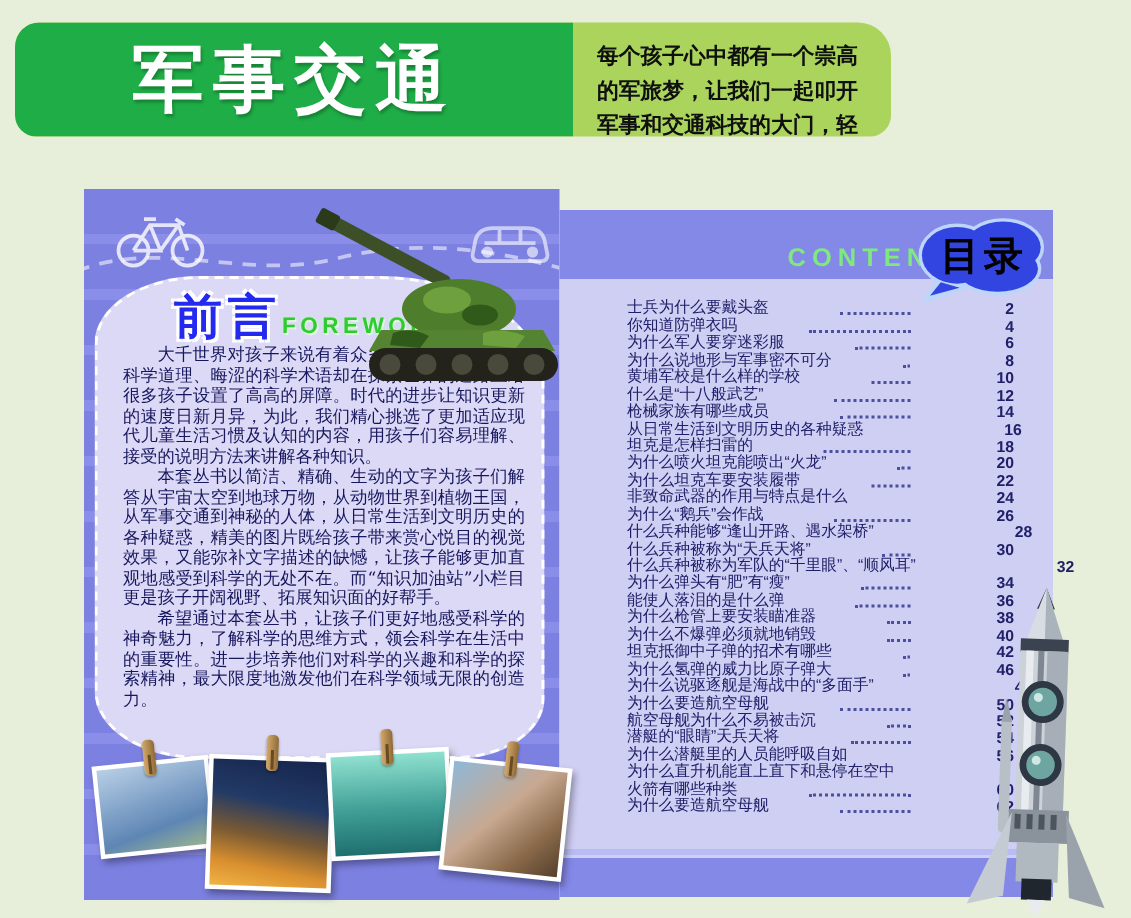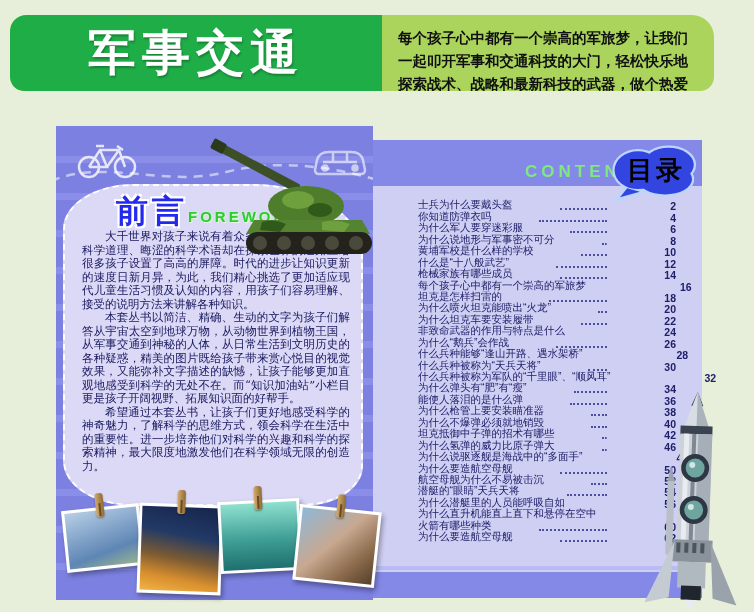--- a/index.html
+++ b/index.html
@@ -3,21 +3,21 @@
 <meta charset="utf-8">
 <style>
   html,body{margin:0;padding:0;}
   body{
     width:754px;height:612px;position:relative;overflow:hidden;
     background:#e7efda;
     font-family:"Liberation Sans", sans-serif;
   }
   
   .banner{
-    position:absolute;left:10px;top:15px;width:704px;height:76px;
+    position:absolute;left:10px;top:15px;width:584px;height:76px;
     background:#abd45c;border-radius:16px 22px 14px 14px;
     display:flex;overflow:hidden;
   }
   .banner-title-box{
     width:372px;background:#1fad47;border-radius:16px 0 0 14px;
     display:flex;align-items:center;justify-content:center;
   }
   .banner-title{
     font-size:48px;font-weight:bold;color:#ffffff;letter-spacing:6px;
     text-shadow:1px 2px 2px rgba(0,0,0,.25);white-space:nowrap;
@@ -240,21 +240,21 @@
         <span class="toc-title">什么是“十八般武艺”</span>
         <span class="toc-dots"></span>
         <span class="toc-page">12</span>
       </div>
       <div class="toc-row">
         <span class="toc-title">枪械家族有哪些成员</span>
         <span class="toc-dots"></span>
         <span class="toc-page">14</span>
       </div>
       <div class="toc-row">
-        <span class="toc-title">每个孩子心中都有一个崇高的军旅梦</span>
+        <span class="toc-title">从日常生活到文明历史的各种疑惑</span>
         <span class="toc-dots"></span>
         <span class="toc-page">16</span>
       </div>
       <div class="toc-row">
         <span class="toc-title">坦克是怎样扫雷的</span>
         <span class="toc-dots"></span>
         <span class="toc-page">18</span>
       </div>
       <div class="toc-row">
         <span class="toc-title">为什么喷火坦克能喷出“火龙”</span>

